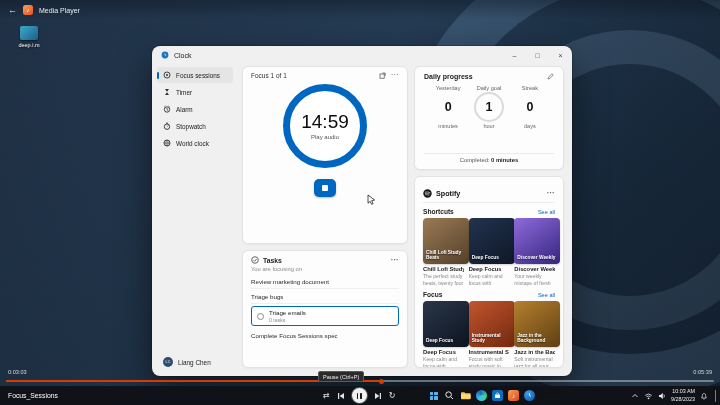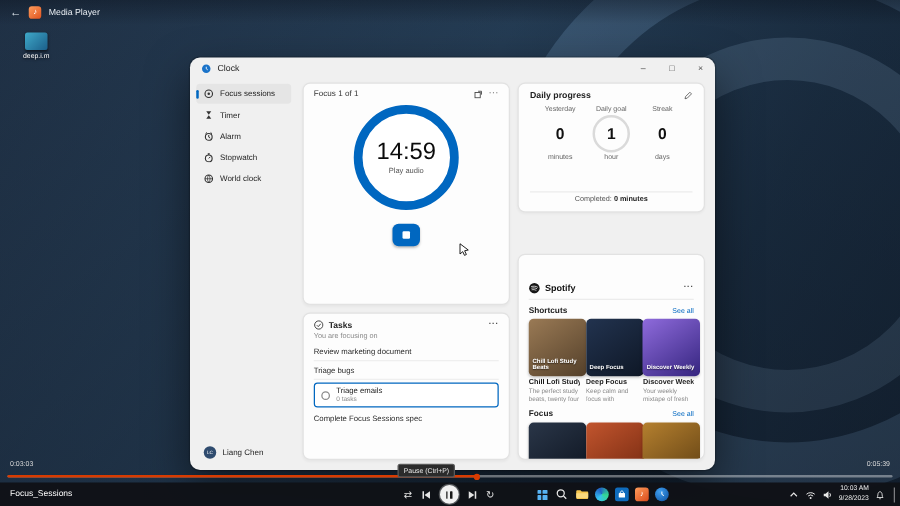--- a/index.html
+++ b/index.html
@@ -78,21 +78,21 @@
   .dp-stat{width:33%;display:flex;flex-direction:column;align-items:center;gap:1px;}
   .dp-label{font-size:5.6px;color:#666;}
   .dp-valwrap{height:30px;display:flex;align-items:center;justify-content:center;}
   .dp-value{font-size:12.5px;font-weight:600;color:#111;}
   .goal-ring{width:30px;height:30px;border:2.5px solid #dadada;border-radius:50%;
     display:flex;align-items:center;justify-content:center;}
   .dp-unit{font-size:5.6px;color:#666;}
   .dp-foot{margin-top:auto;border-top:1px solid #ececec;padding-top:3.5px;text-align:center;font-size:5.8px;color:#555;}
   .dp-foot b{color:#222;}
 
-  .sp-card{flex:1;min-height:0;padding:22px 8px;display:flex;flex-direction:column;overflow:hidden;margin-top:27px;}
+  .sp-card{flex:1;min-height:0;padding:12px 8px;display:flex;flex-direction:column;overflow:hidden;}
   .sp-head{display:flex;align-items:center;gap:4px;font-size:7.2px;font-weight:bold;color:#111;
     padding-bottom:4px;border-bottom:1px solid #ececec;}
   .sec-head{display:flex;align-items:center;margin-top:5px;font-size:6.6px;font-weight:bold;color:#222;}
   .see-all{margin-left:auto;font-size:5.6px;font-weight:normal;color:var(--accent,#0067c0);}
   .tiles{display:flex;gap:5px;margin-top:3px;}
   .tile{width:46px;min-width:0;}
   .cover{width:46px;height:46px;border-radius:4px;position:relative;overflow:hidden;box-shadow:0 1px 2px rgba(0,0,0,.18);}
   .cover-label{position:absolute;left:3px;right:3px;bottom:3px;color:#fff;font-size:4.8px;font-weight:bold;
     line-height:1.15;text-shadow:0 1px 1px rgba(0,0,0,.55);}
   .tile-title{margin-top:2px;font-size:5.8px;font-weight:bold;color:#1c1c1c;white-space:nowrap;overflow:hidden;}

